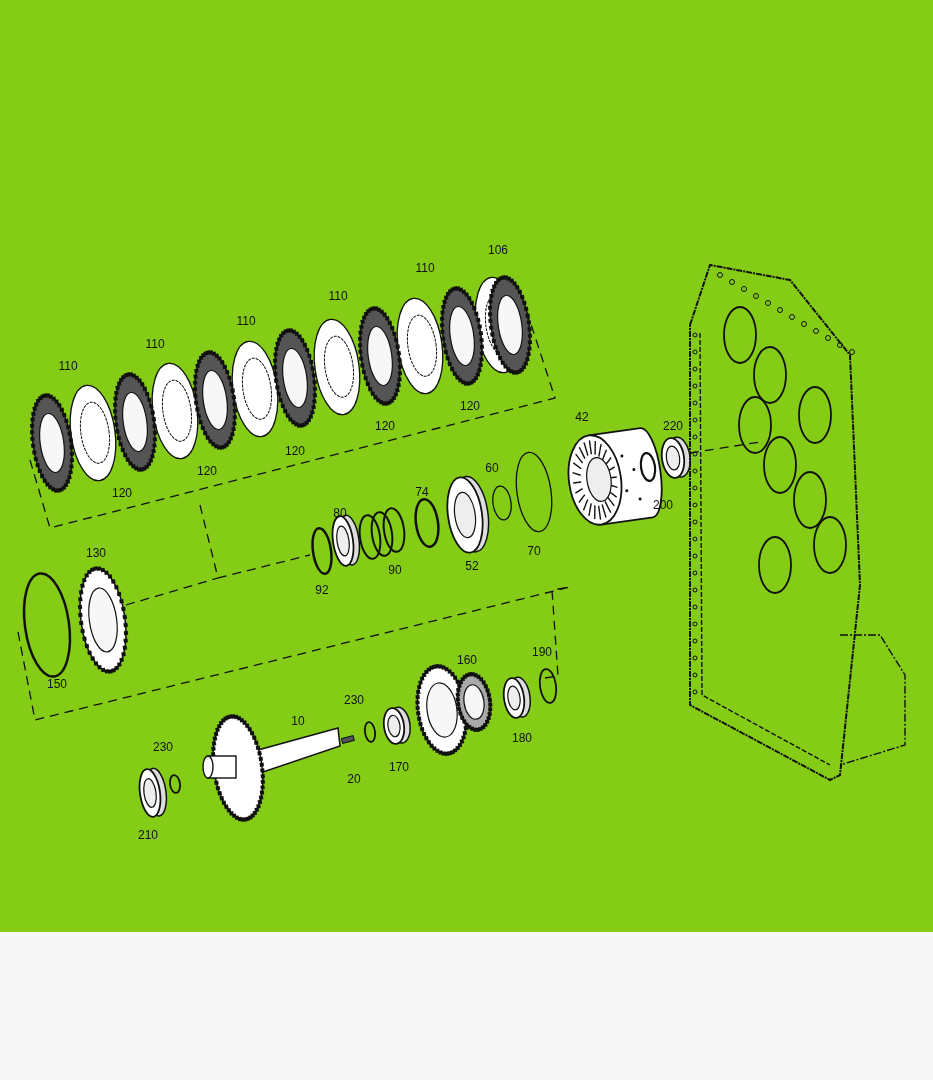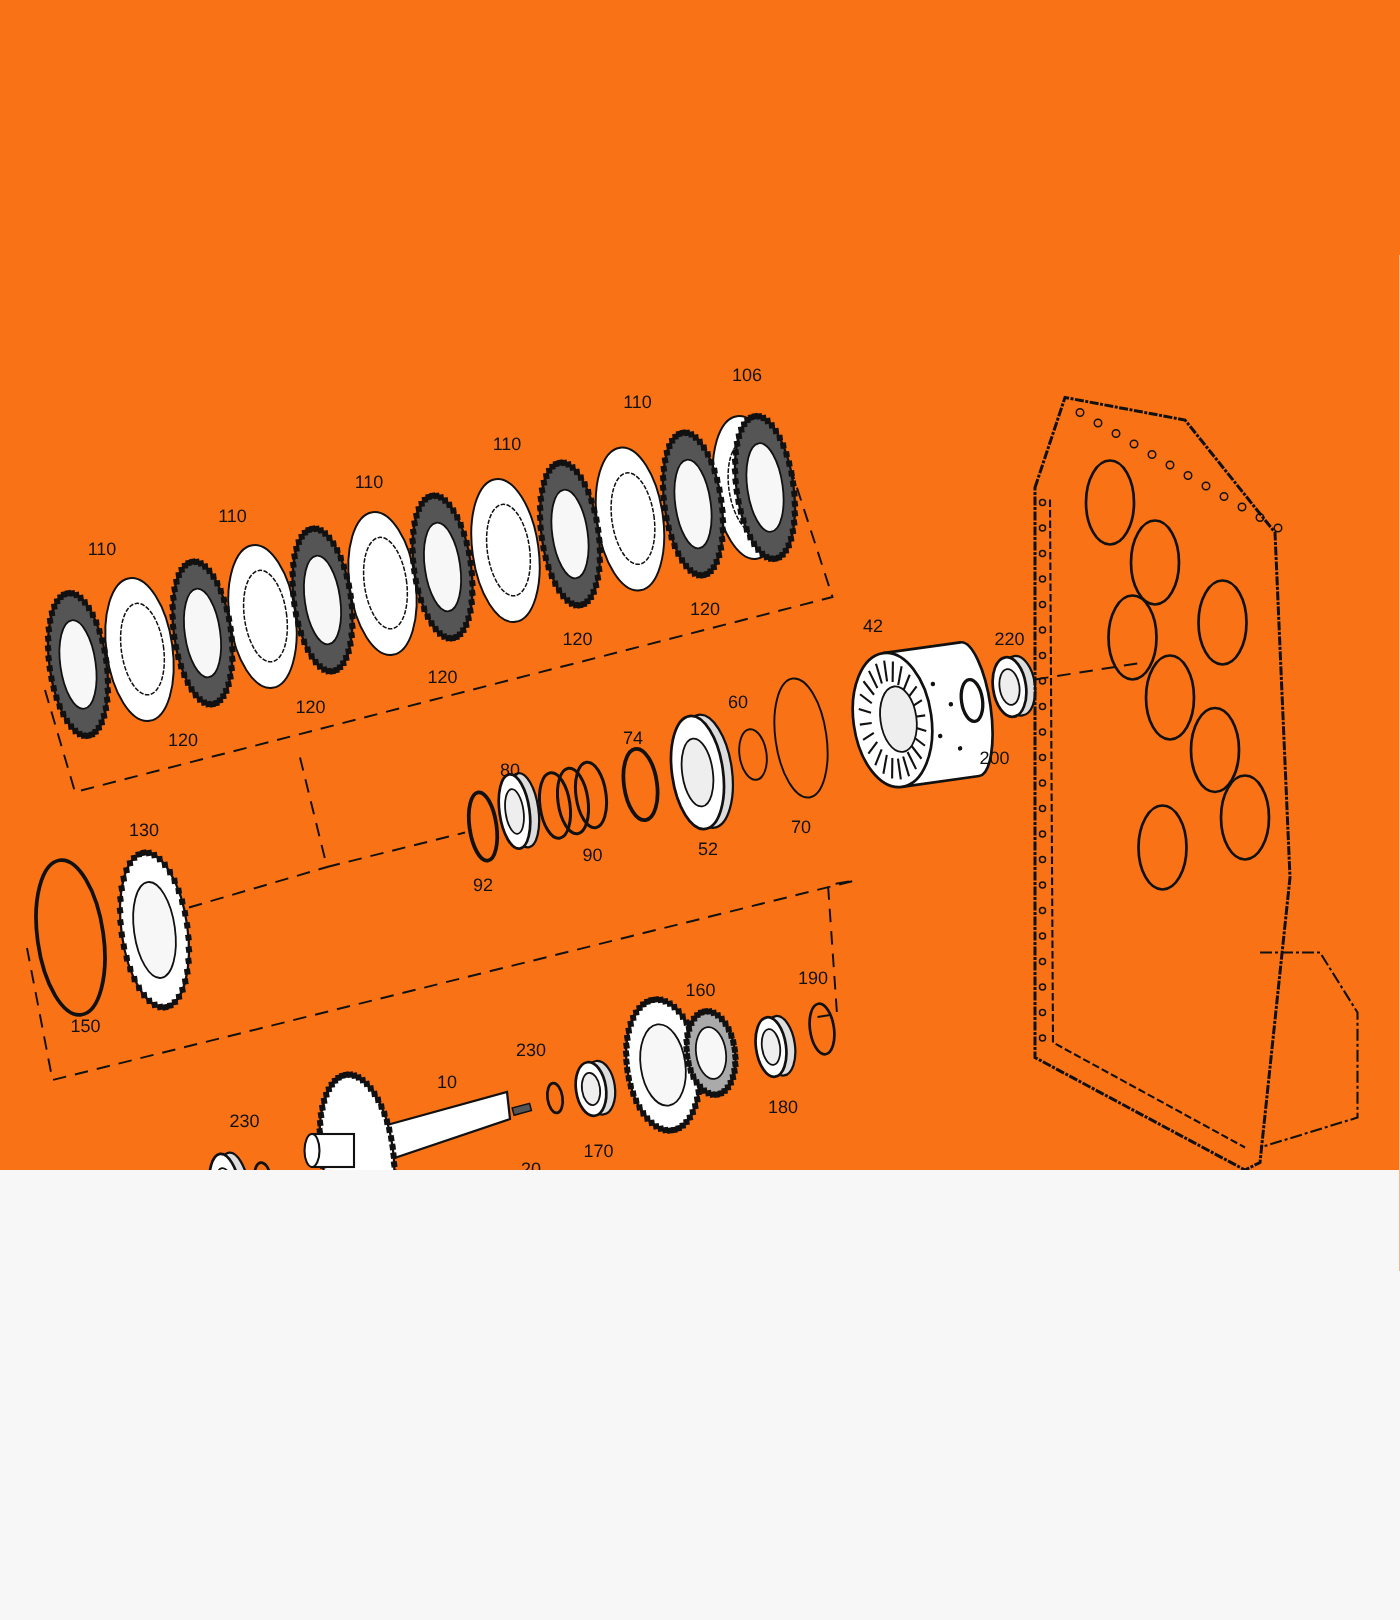--- a/index.html
+++ b/index.html
@@ -1,16 +1,16 @@
 <!DOCTYPE html>
 <html><head>
   <meta charset="utf-8">
   <style>
     html, body { margin:0; padding:0; background:#f7f7f7; }
-    #stage { position:relative; width:933px; height:780px; background:#f97316; overflow:hidden; }
+    #stage { position:relative; width:933px; height:932px; background:#84cc16; overflow:hidden; }
     svg { position:absolute; left:0; top:0; }
     .lbl { font-family:"Liberation Sans", sans-serif; font-size:12px; fill:#111; }
     .stroke { stroke:#111; fill:none; }
     .dash { stroke:#111; fill:none; stroke-width:1.3; stroke-dasharray:9 6; }
   </style>
 </head>
 <body>
 
 <div id="stage">
   <svg id="diagram" width="933" height="1080" viewBox="0 0 933 1080">

